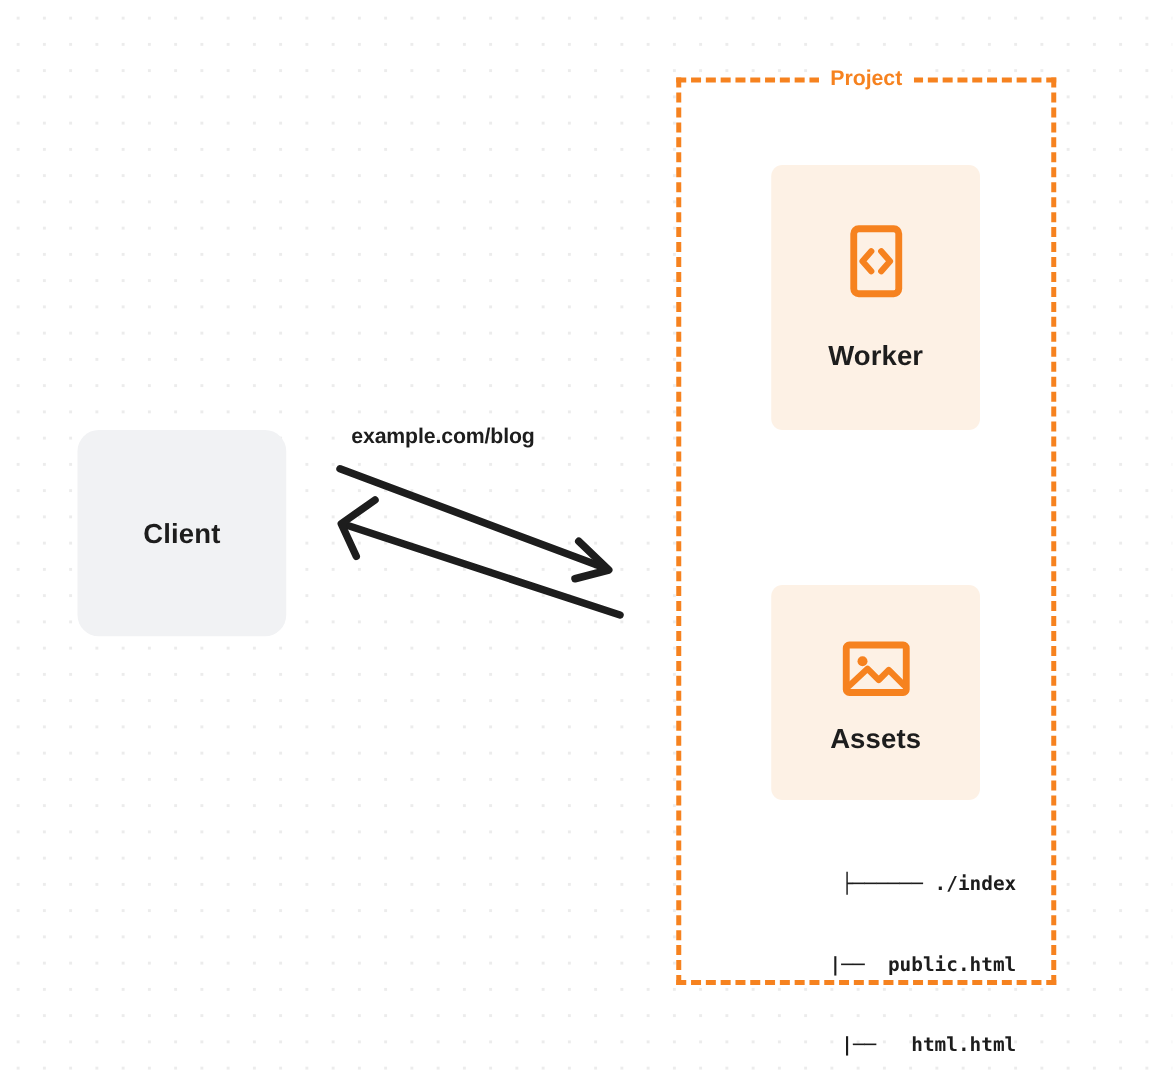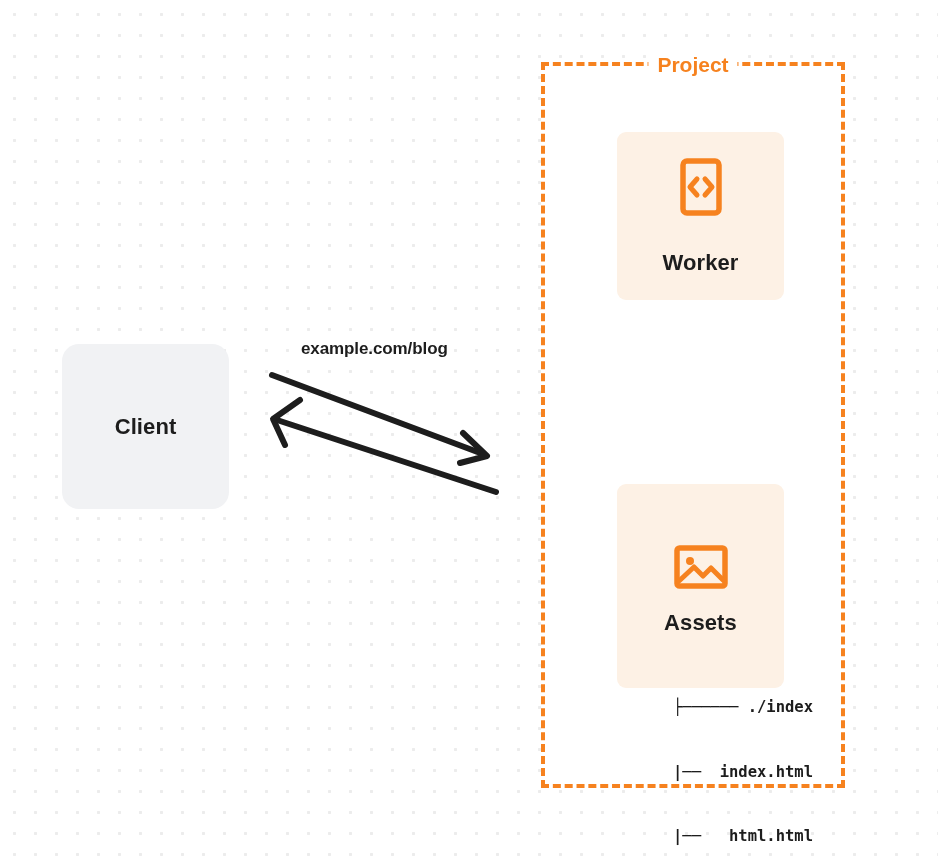--- a/index.html
+++ b/index.html
@@ -55,69 +55,68 @@
   }
   #connector-label {
     position: absolute;
     left: 281px;
     top: 339px;
     font-size: 17px;
     font-weight: 700;
     color: #1d1d1d;
     white-space: nowrap;
     letter-spacing: -0.1px;
-    margin-left: 20px;
   }
 
   
   #project-container {
     position: absolute;
     left: 541px;
     top: 62px;
     width: 304px;
     height: 726px;
     background: #ffffff;
     border: 4px dashed #f6821f;
     box-sizing: border-box;
   }
   #project-title {
     position: absolute;
     left: 50%;
     top: -13px;
     transform: translateX(-50%);
     background: #ffffff;
     padding: 0 9px;
-    font-size: 21px;
+    font-size: 17px;
     font-weight: 700;
     color: #f6821f;
     white-space: nowrap;
   }
 
   
   .service-card {
     position: absolute;
     width: 167px;
     background: #fdf1e5;
     border-radius: 9px;
     display: flex;
     flex-direction: column;
     align-items: center;
     justify-content: center;
     box-sizing: border-box;
   }
   #worker-card {
     left: 72px;
     top: 66px;
-    height: 168px;
+    height: 212px;
     gap: 20px;
   }
   #assets-card {
     left: 72px;
-    top: 418px;
-    height: 204px;
+    top: 402px;
+    height: 172px;
   }
   .service-card .card-icon {
     width: 62px;
     height: 62px;
     display: flex;
     align-items: center;
     justify-content: center;
     margin-bottom: 12px;
   }
   .service-card .card-label {
@@ -188,19 +187,19 @@
           <rect x="7" y="12" width="48" height="38" rx="2.5" stroke="#f6821f" stroke-width="5.5"></rect>
           <circle cx="20" cy="25" r="4" fill="#f6821f"></circle>
           <path d="M 9 45 L 24 31 L 33 40 L 41 32 L 53 44" stroke="#f6821f" stroke-width="5" stroke-linecap="round" stroke-linejoin="round"></path>
         </svg>
       </span>
       <span class="card-label">Assets</span>
     </div>
 
     <div id="assets-tree">
       <span class="tree-row">├────── ./index</span>
-      <span class="tree-row">      |──  index.html</span>
+      <span class="tree-row">      |──  public.html</span>
       <span class="tree-row">      |──   html.html</span>
       
     </div>
 
   </div>
 </div>
 
 </body></html>

